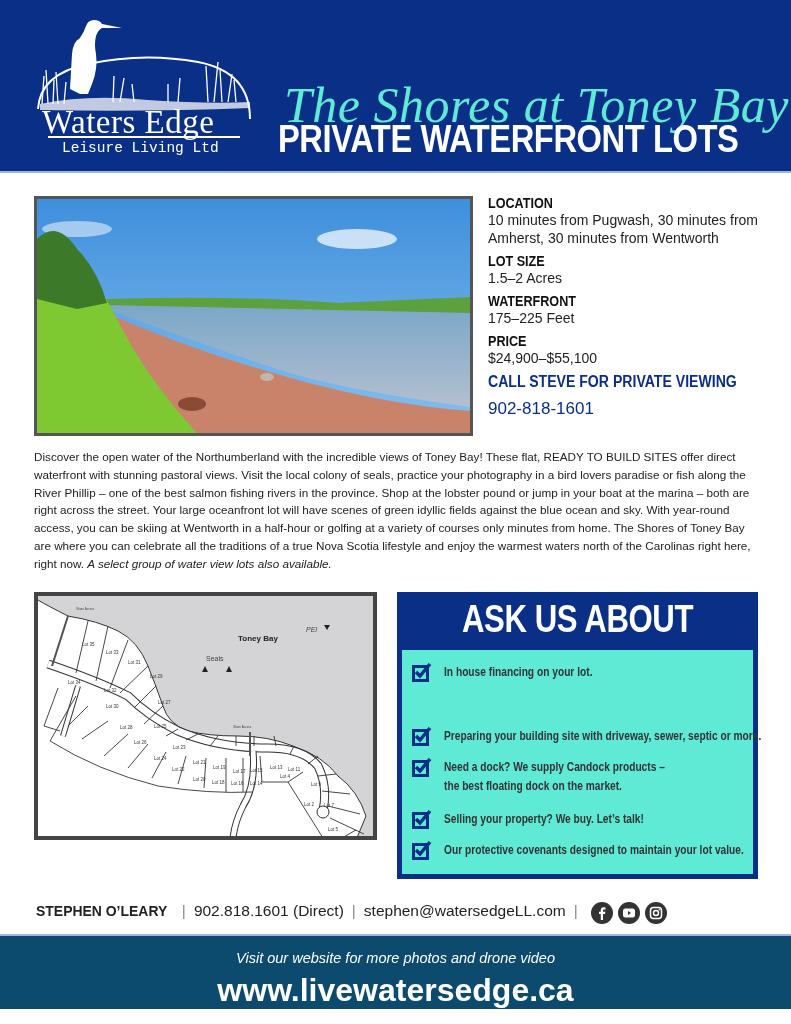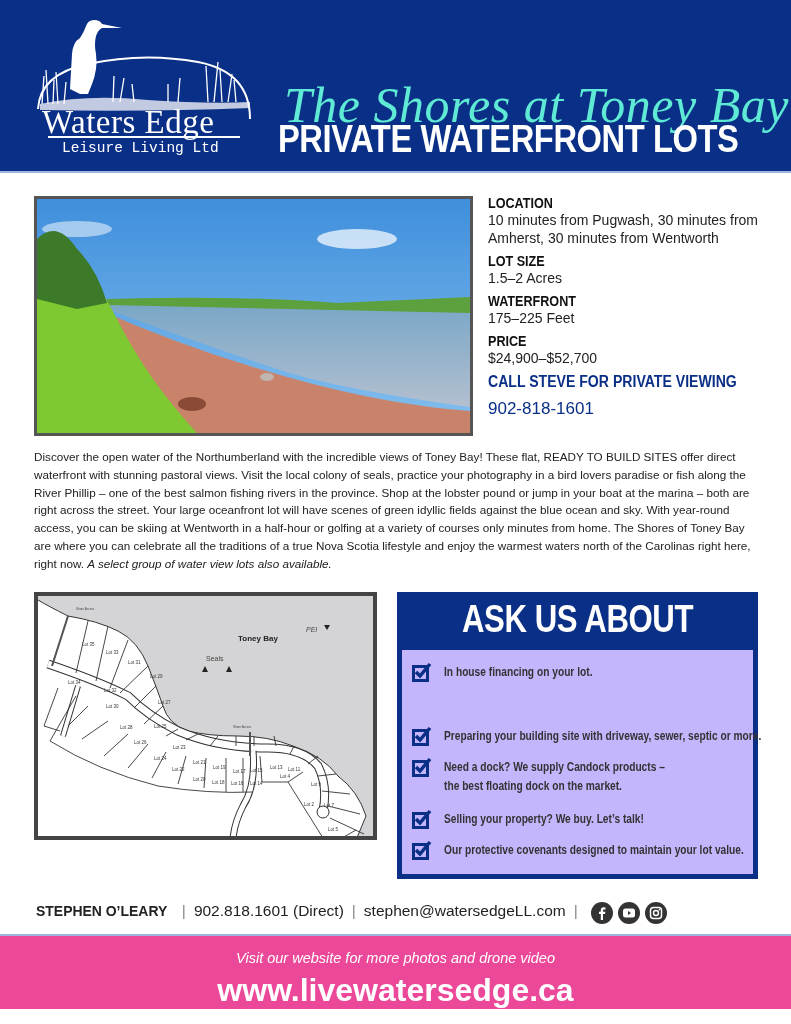--- a/index.html
+++ b/index.html
@@ -29,32 +29,32 @@
   
   .desc{position:absolute;left:34px;top:448px;width:725px;font-size:11.7px;line-height:17.8px;color:#222;}
   .desc em{font-style:italic;}
 
   
   .map{position:absolute;left:34px;top:592px;width:343px;height:248px;border:4px solid #444;background:#fff;overflow:hidden;}
 
   
   .ask{position:absolute;left:397px;top:592px;width:361px;height:287px;background:#0a2f86;}
   .ask-title{position:absolute;left:0;top:6px;width:361px;text-align:center;color:#fff;font-weight:bold;font-size:38px;letter-spacing:-0.5px;transform:scaleX(0.82);}
-  .ask-body{position:absolute;left:5px;top:58px;width:351px;height:224px;background:#c4b5fd;}
+  .ask-body{position:absolute;left:5px;top:58px;width:351px;height:224px;background:#5eead4;}
   .ask-item{position:absolute;left:10px;display:flex;align-items:flex-start;}
   .check{width:20px;height:20px;flex:none;margin-right:12px;margin-top:-1px;}
   .ask-text{font-weight:bold;font-size:12px;line-height:19px;color:#333;white-space:nowrap;transform:scaleX(0.85);transform-origin:left;}
 
   
   .contact{position:absolute;left:36px;top:902px;height:24px;display:flex;align-items:flex-start;font-size:15.5px;color:#222;white-space:nowrap;}
   .contact-name{font-weight:bold;transform:scaleX(0.9);transform-origin:left;margin-right:-8px;}
   .sep{color:#888;margin:0 8px;}
   .social{width:22px;height:22px;border-radius:50%;background:#333;display:inline-flex;align-items:center;justify-content:center;margin-left:5px;}
   .footer-rule{position:absolute;left:0;top:934px;width:791px;height:2px;background:#9fb4df;}
-  .footer{position:absolute;left:0;top:936px;width:791px;height:73px;background:#ec4899;text-decoration:underline;}
+  .footer{position:absolute;left:0;top:936px;width:791px;height:73px;background:#0c4a6e;text-decoration:underline;}
   .footer-sub{position:absolute;left:0;top:14px;width:791px;text-align:center;color:#fff;font-style:italic;font-size:14.5px;}
   .footer-url{position:absolute;left:0;top:36px;width:791px;text-align:center;color:#fff;font-weight:bold;font-size:32px;letter-spacing:0px;}
 </style>
 </head>
 <body>
 
 <div class="header">
   <div class="logo">
     <svg width="230" height="110" viewBox="0 0 230 110" style="position:absolute;left:0;top:0;">
 
@@ -116,21 +116,21 @@
 </div>
 
 <div class="specs">
   <div class="spec-label">LOCATION</div>
   <div class="spec-value">10 minutes from Pugwash, 30 minutes from Amherst, 30 minutes from Wentworth</div>
   <div class="spec-label">LOT SIZE</div>
   <div class="spec-value">1.5–2 Acres</div>
   <div class="spec-label">WATERFRONT</div>
   <div class="spec-value">175–225 Feet</div>
   <div class="spec-label">PRICE</div>
-  <div class="spec-value">$24,900–$52,700</div>
+  <div class="spec-value">$24,900–$55,100</div>
   <div class="cta">CALL STEVE FOR PRIVATE VIEWING</div>
   <div class="cta-phone">902-818-1601</div>
 </div>
 
 <p class="desc"><span>Discover the open water of the Northumberland with the incredible views of Toney Bay! These flat, READY TO BUILD SITES offer direct waterfront with stunning pastoral views. Visit the local colony of seals, practice your photography in a bird lovers paradise or fish along the River Phillip – one of the best salmon fishing rivers in the province. Shop at the lobster pound or jump in your boat at the marina – both are right across the street. Your large oceanfront lot will have scenes of green idyllic fields against the blue ocean and sky. With year-round access, you can be skiing at Wentworth in a half-hour or golfing at a variety of courses only minutes from home. The Shores of Toney Bay are where you can celebrate all the traditions of a true Nova Scotia lifestyle and enjoy the warmest waters north of the Carolinas right here, right now.</span> <em>A select group of water view lots also available.</em></p>
 
 <div class="map">
   <svg width="335" height="281" viewBox="0 0 335 281" id="mapsvg">
 
     <path d="M0 0 L335 0 L335 275 Q320 270 310 262 Q320 240 328 220 Q320 195 300 180 Q285 160 255 150 Q230 140 200 140 Q170 140 150 135 Q130 128 125 110 Q118 90 110 70 Q100 45 80 35 Q60 25 30 20 Q10 10 0 4 Z" fill="#d4d4d6"></path>

